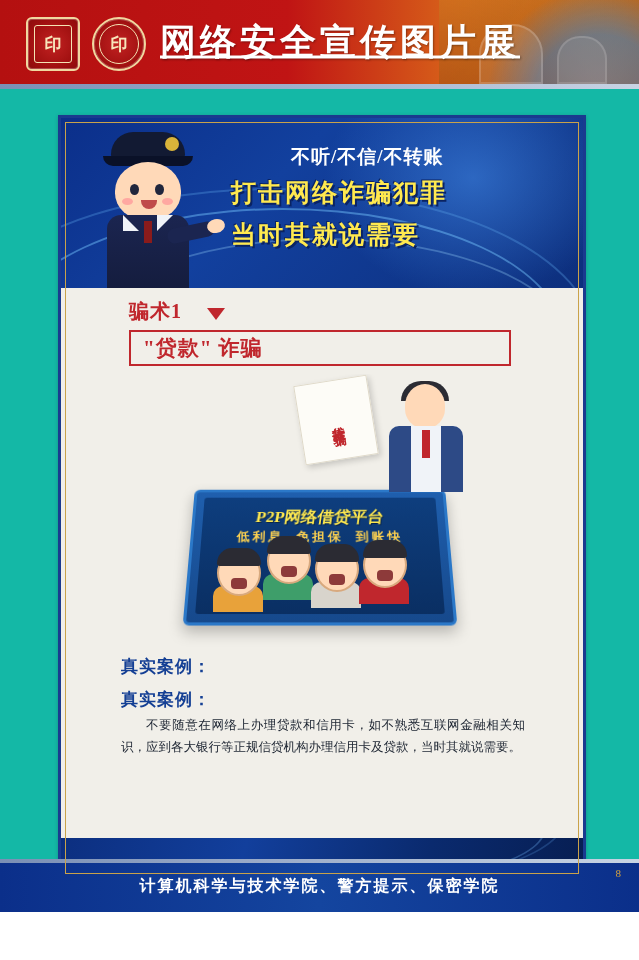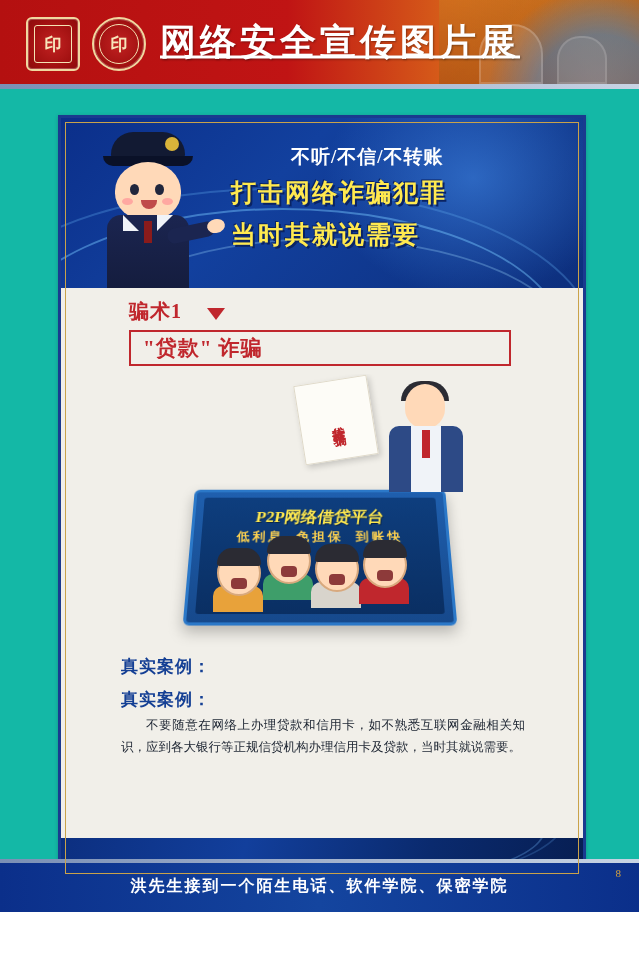--- a/index.html
+++ b/index.html
@@ -650,16 +650,16 @@
     </div>
 
     <div class="poster-foot">
       <div class="foot-wave fw1"></div>
       <div class="foot-wave fw2"></div>
     </div>
   </div>
 
   <div class="footer-bar">
     <div class="footer-topline"></div>
-    <div class="footer-text">洪先生接到一个陌生电话、软件学院、保密学院</div>
+    <div class="footer-text">计算机科学与技术学院、警方提示、保密学院</div>
     <div class="page-num">8</div>
   </div>
 </div>
 
 </body></html>

